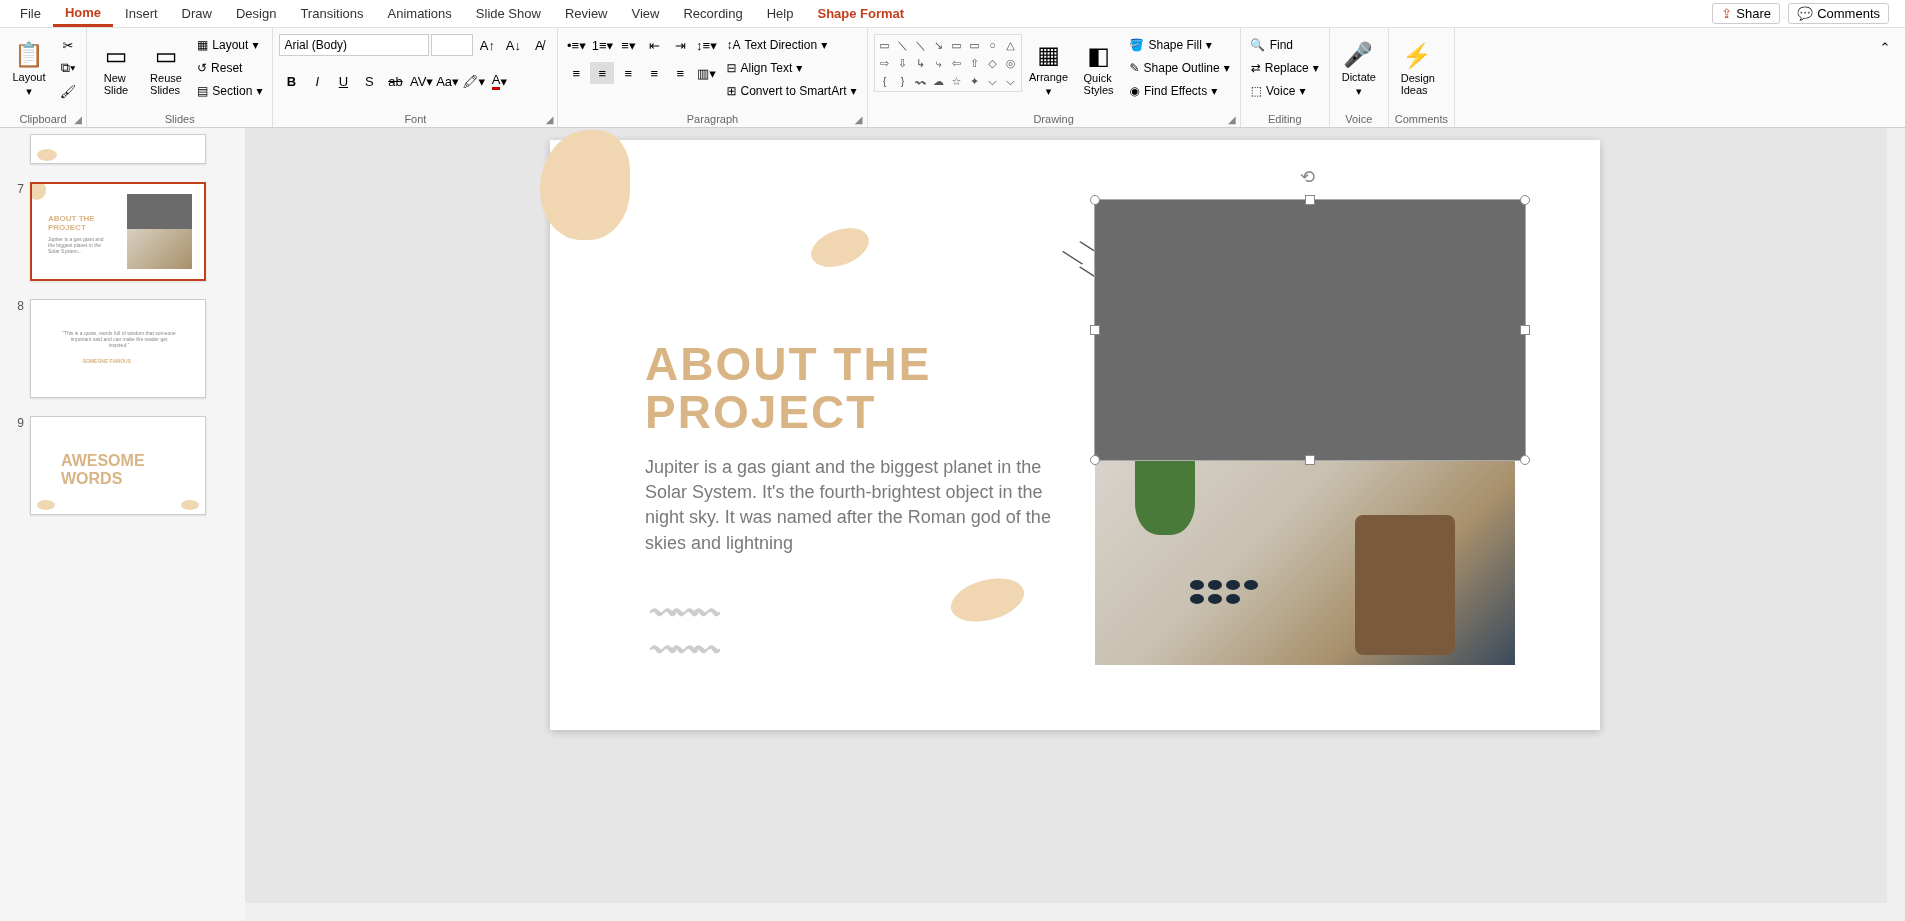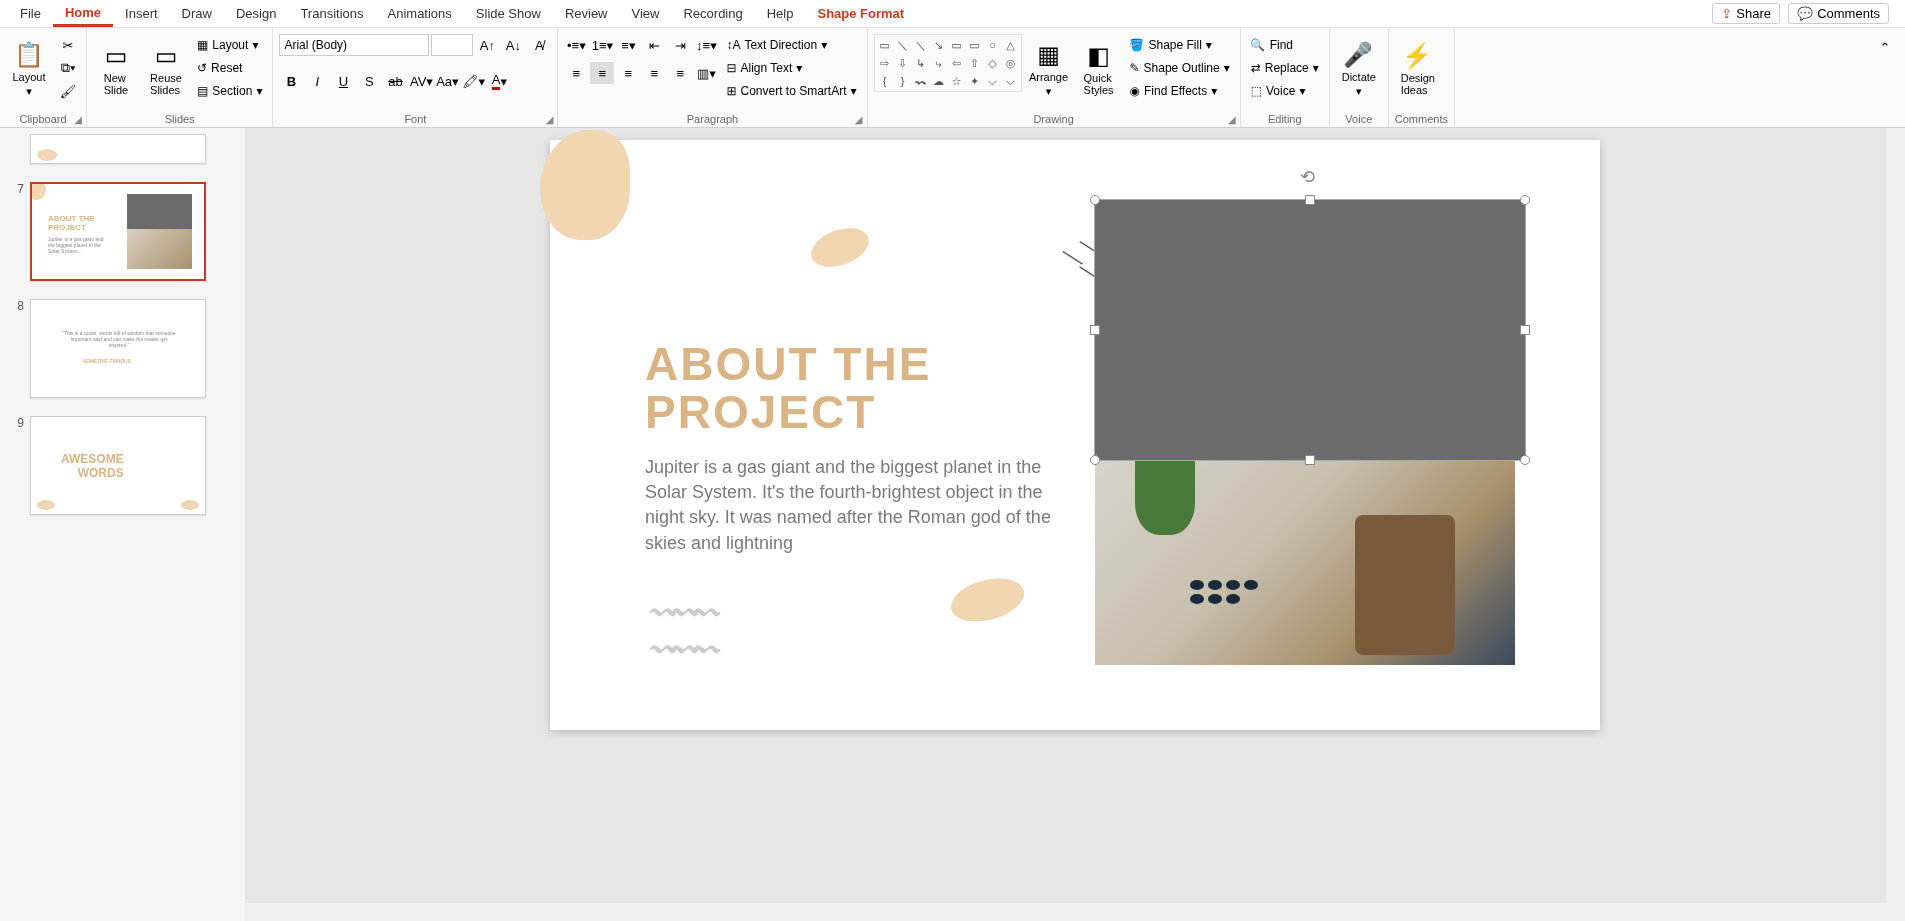--- a/index.html
+++ b/index.html
@@ -335,21 +335,21 @@
       <div class="thumb-num">8</div>
       <div class="thumb">
         <div class="mini-text" style="top:30px;left:30px;width:116px;text-align:center;font-size:5px">"This is a quote, words full of wisdom that someone important said and can make the reader get inspired."</div>
         <div class="mini-title" style="top:58px;left:50px;font-size:5px;color:#d9b484">-SOMEONE FAMOUS</div>
       </div>
     </div>
 
     <div class="thumb-wrap">
       <div class="thumb-num">9</div>
       <div class="thumb">
-        <div class="mini-title" style="top:35px;left:30px;font-size:12px;text-align:right;white-space:pre-line">AWESOME
+        <div class="mini-title" style="top:35px;left:30px;font-size:16px;text-align:left;white-space:pre-line">AWESOME
 WORDS</div>
         <div class="mini-blob" style="bottom:4px;left:6px;width:18px;height:10px"></div>
         <div class="mini-blob" style="bottom:4px;right:6px;width:18px;height:10px"></div>
       </div>
     </div>
 
 
   </div>
 
   <div class="slide-area">

